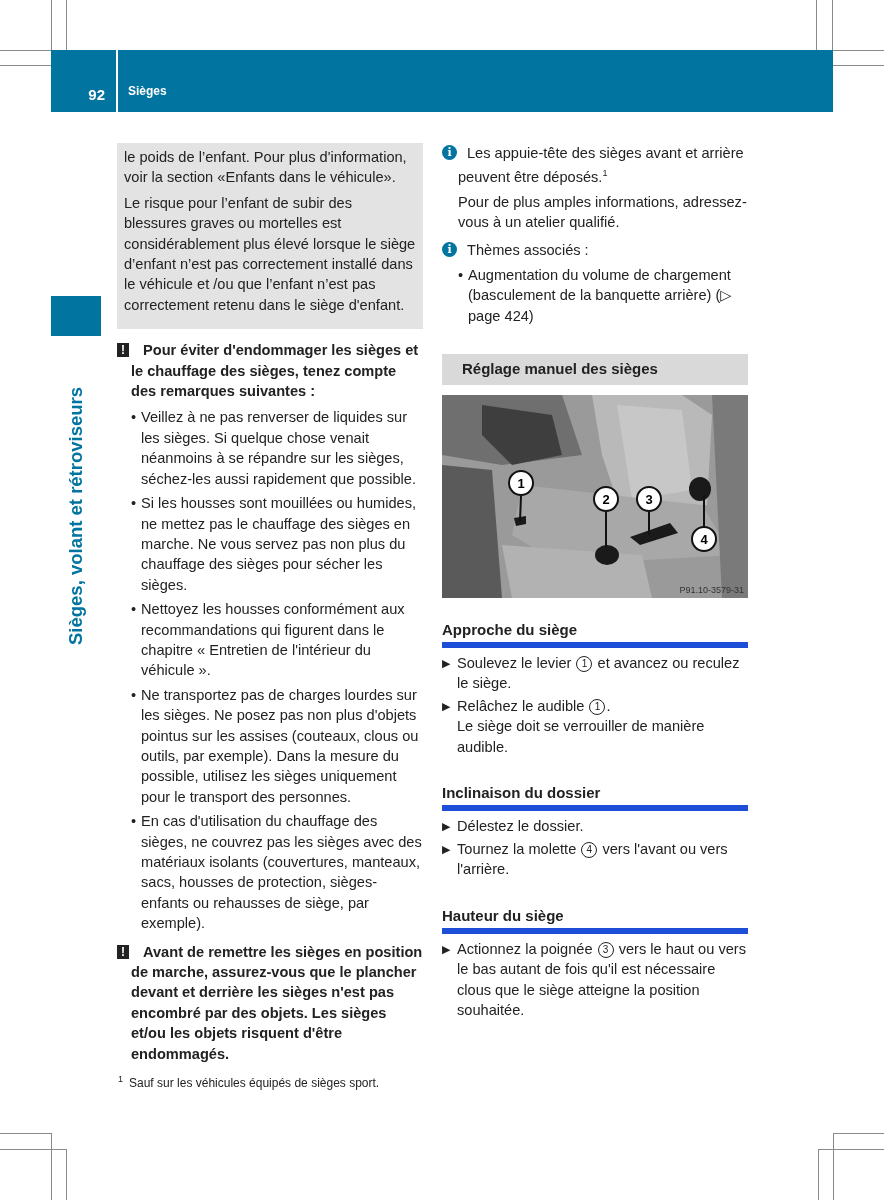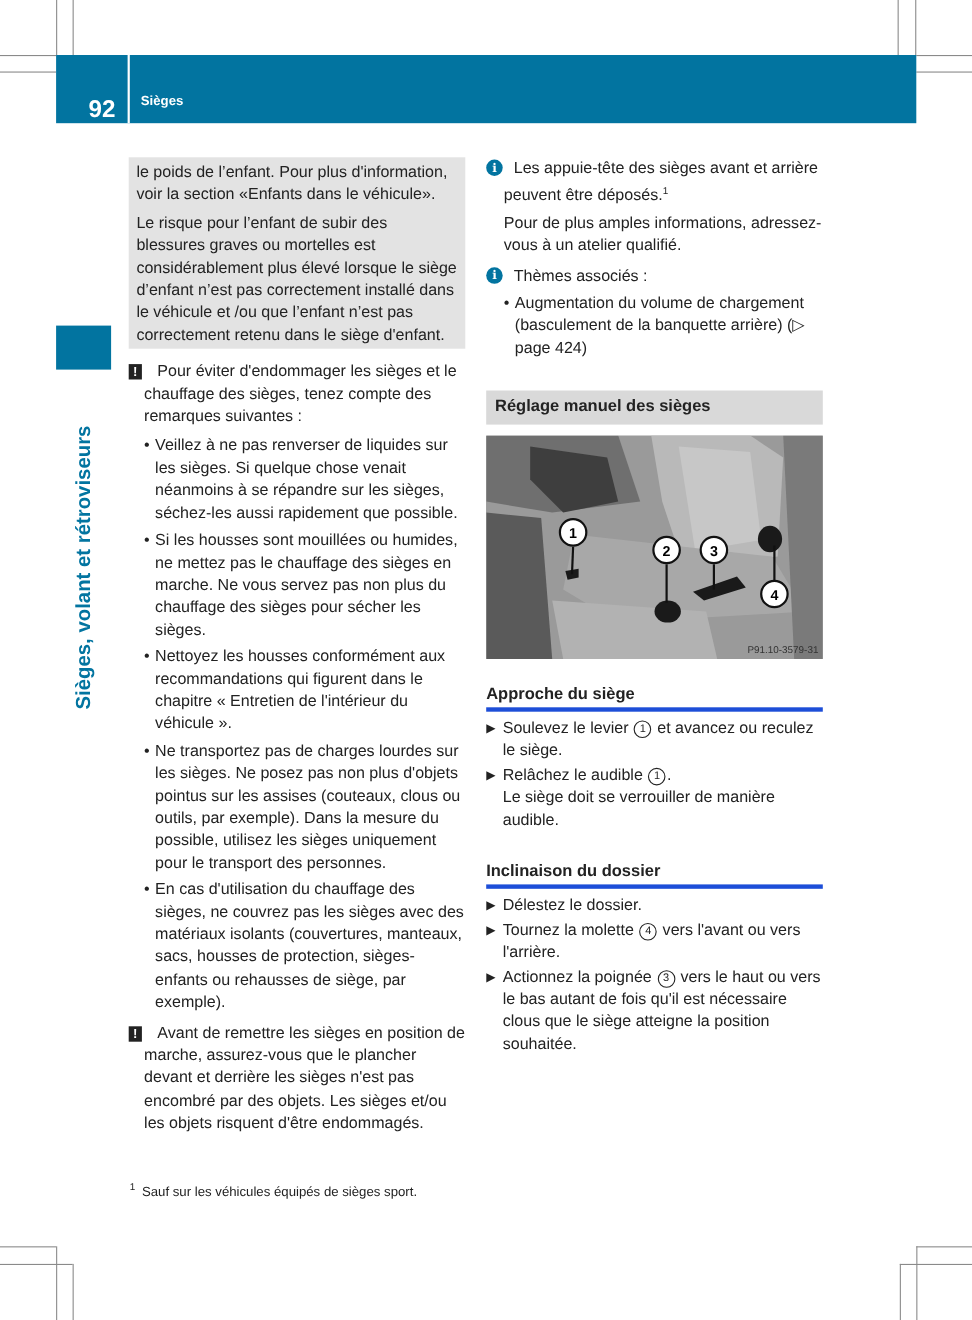--- a/index.html
+++ b/index.html
@@ -2,48 +2,48 @@
 <html><head>
 <meta charset="utf-8">
 <style>
   html, body { margin:0; padding:0; }
   body { width:884px; height:1200px; position:relative; background:#fff; overflow:hidden;
          font-family:"Liberation Sans", sans-serif; color:#222; }
   .crop { position:absolute; background:#8a8a8a; }
   .header-bar { position:absolute; left:51px; top:50px; width:782px; height:62px; background:#0274a0; }
   .header-divider { position:absolute; left:116px; top:50px; width:2px; height:62px; background:#fff; }
   .page-num { position:absolute; left:55px; top:86px; width:50px; text-align:right; color:#fff;
-              font-size:22px; font-weight:bold; }
+              font-size:15px; font-weight:bold; }
   .header-title { position:absolute; left:128px; top:84px; color:#fff; font-size:12px; font-weight:bold; }
   .side-block { position:absolute; left:51px; top:296px; width:50px; height:40px; background:#0274a0; }
   .side-label { position:absolute; left:76px; top:345px; transform-origin:0 0;
                 transform: translate(-11px, 300px) rotate(-90deg);
                 color:#0274a0; font-weight:bold; font-size:18.5px; white-space:nowrap; width:300px; }
   .col { position:absolute; font-size:14.6px; line-height:20.4px; }
   .left-col { left:117px; top:143px; width:306px; }
   .right-col { left:442px; top:143px; width:306px; }
-  .warn-box { background:#e3e3e3; padding:4px 6px 2px 7px; margin-left:0; }
+  .warn-box { background:#e3e3e3; padding:4px 6px 14px 7px; margin-left:0; }
   .warn-box p { margin:0 0 5px 0; }
   .warn-box p:last-child { margin-bottom:0; }
   .notice { position:relative; padding-left:14px; margin-top:11px; }
   .notice .excl { position:absolute; left:0; top:3px; width:12px; height:14px; background:#222; color:#fff;
                   font-weight:bold; font-size:12px; line-height:14px; text-align:center; }
-  .notice .intro { text-indent:12px; }
+  .notice .intro { text-indent:12px;font-weight:bold; }
   .bullets { margin:6px 0 0 0; padding:0; list-style:none; }
   .bullets li { position:relative; padding-left:10px; margin-bottom:4px; }
   .bullets li::before { content:"•"; position:absolute; left:0; top:0; }
   .info { position:relative; padding-left:16px; margin-bottom:8px; }
   .info .info-icon { position:absolute; left:0; top:2px; width:15px; height:15px; border-radius:50%; background:#0274a0;
                      color:#fff; font-weight:bold; font-family:"DejaVu Serif", serif; font-size:11px; line-height:15px; text-align:center; }
   .info p { margin:0 0 4px 0; }
   .info .first { text-indent:9px; }
-  .sec-title { background:#d9d9d9; font-weight:bold; font-size:15px; padding:5px 8px; margin-top:16px; margin-bottom:0; }
+  .sec-title { background:#d9d9d9; font-weight:bold; font-size:15px; padding:5px 20px; margin-top:16px; margin-bottom:0; }
   .figure { position:relative; width:306px; height:203px; margin-top:10px; background:#8f8f8f; overflow:hidden; }
   .figure svg { display:block; }
-  .subhead { font-weight:bold; font-size:15px; border-bottom:4px solid #1d4ed8; padding-bottom:2px; margin-top:26px; margin-bottom:5px; }
+  .subhead { font-weight:bold; font-size:15px; border-bottom:6px solid #1d4ed8; padding-bottom:2px; margin-top:26px; margin-bottom:5px; }
   .subhead.first { margin-top:22px; }
   .step { position:relative; padding-left:15px; margin-bottom:2px; }
   .step .arrow { position:absolute; left:0; top:0; font-size:11px; }
   .step p { margin:0; }
   .circ { display:inline-block; width:14px; height:14px; border:1px solid #222; border-radius:50%;
           font-size:10px; line-height:14px; text-align:center; vertical-align:1px; margin:0 1px; }
   .footnote { position:absolute; left:118px; top:1074px; font-size:12px; color:#222; }
   .footnote sup { font-size:9px; margin-right:6px; }
   sup.fn { font-size:9px; }
 </style>
@@ -169,20 +169,21 @@
   <div class="subhead">Inclinaison du dossier</div>
   <div class="step">
     <span class="arrow">▶</span>
     <p><span>Délestez le dossier.</span></p>
   </div>
   <div class="step">
     <span class="arrow">▶</span>
     <p><span>Tournez la molette</span> <span class="circ">4</span> <span>vers l'avant ou vers l'arrière.</span></p>
   </div>
 
+  <div class="subhead">Hauteur du siège</div>
   <div class="step">
     <span class="arrow">▶</span>
     <p><span>Actionnez la poignée</span> <span class="circ">3</span> <span>vers le haut ou vers le bas autant de fois qu'il est nécessaire clous que le siège atteigne la position souhaitée.</span></p>
   </div>
 </div>
 
 <div class="footnote">
   <sup>1</sup><span>Sauf sur les véhicules équipés de sièges sport.</span>
 </div>
 

